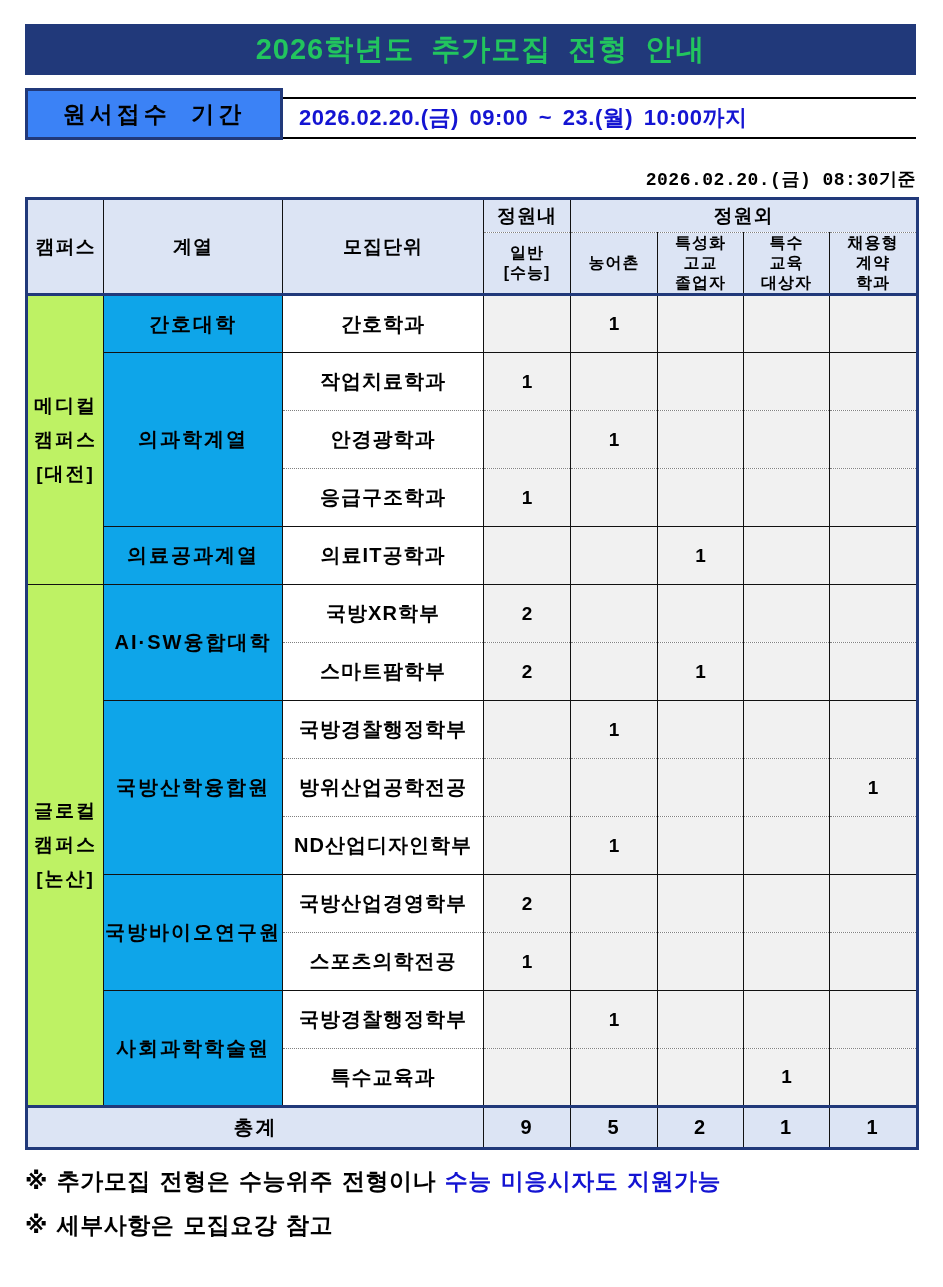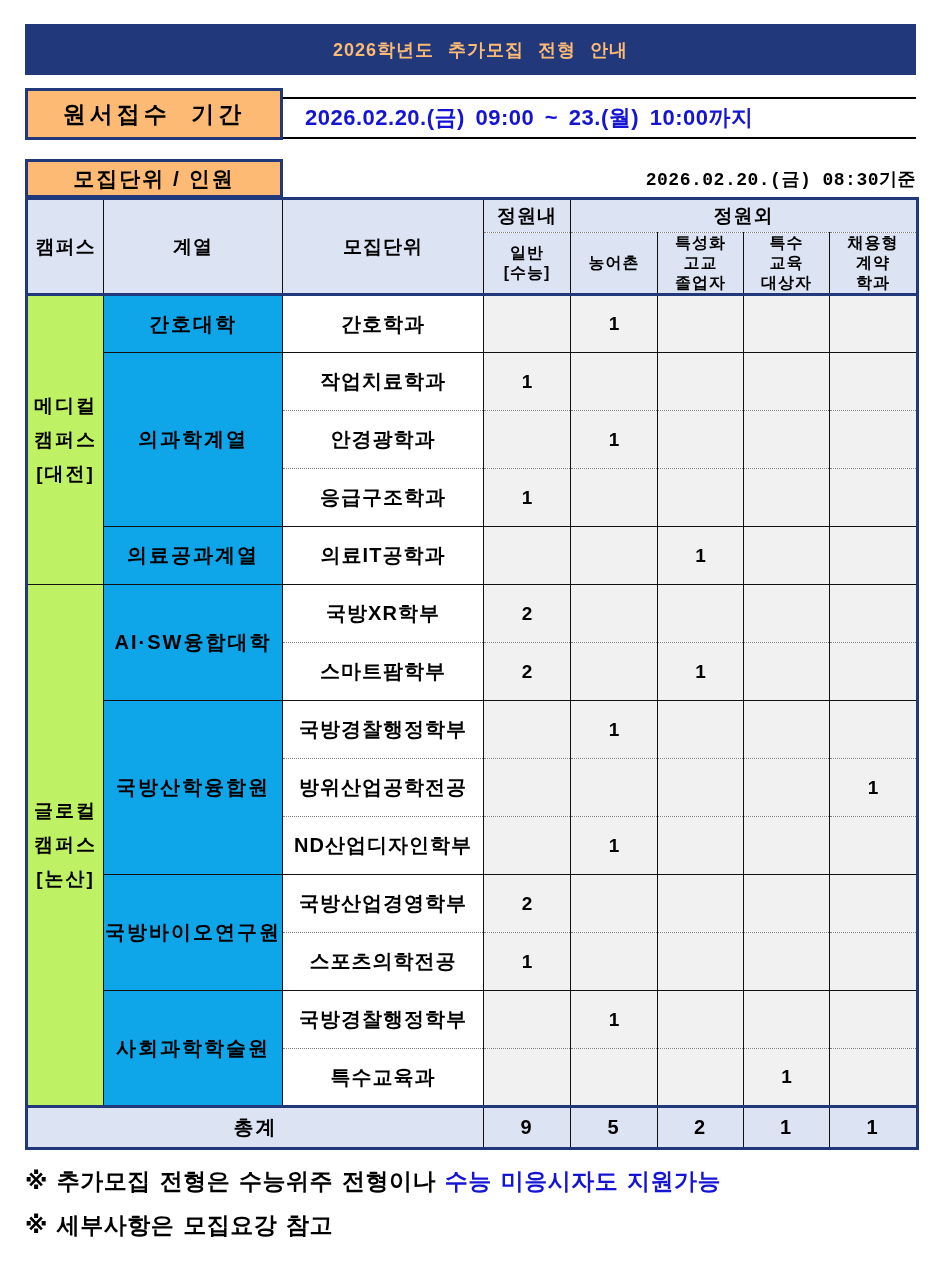--- a/index.html
+++ b/index.html
@@ -19,34 +19,34 @@
   }
   .page{
     position:relative;
     width:943px;
     height:1287px;
     background:#fff;
     overflow:hidden;
   }
   .title-bar{
     position:absolute;left:25px;top:24px;width:891px;height:51px;
-    background:var(--navy);color:#fdba74;
+    background:var(--navy);color:#22c55e;
     display:flex;align-items:center;justify-content:center;
-    font-size:18px;letter-spacing:1px;word-spacing:8px;padding-left:20px;
+    font-size:29px;letter-spacing:1px;word-spacing:8px;padding-left:20px;
   }
   .label-box{
     position:absolute;left:25px;width:258px;
-    border:3px solid var(--navy);background:#fdba74;
+    border:3px solid var(--navy);background:#3b82f6;
     display:flex;align-items:center;justify-content:center;
   }
   .period-label{top:88px;height:52px;font-size:23px;letter-spacing:4px;word-spacing:10px;}
   .period-value{
     position:absolute;left:283px;top:97px;width:633px;height:42px;
     border-top:2px solid #000;border-bottom:2px solid #000;
-    display:flex;align-items:center;padding-left:22px;
+    display:flex;align-items:center;padding-left:16px;
     color:var(--blue);font-size:22px;letter-spacing:0.5px;word-spacing:4px;
   }
   .section-label{top:159px;height:39px;font-size:21px;letter-spacing:2px;}
   .as-of{
     position:absolute;right:27px;top:167px;
     font-size:18px;letter-spacing:0.5px;font-family:Liberation Mono, monospace;
   }
   table.recruit{
     position:absolute;left:25px;top:197px;width:891px;
     border-collapse:collapse;table-layout:fixed;
@@ -87,21 +87,20 @@
 
 <div class="page">
 
   <div class="title-bar">
     <span>2026학년도 추가모집 전형 안내</span>
   </div>
 
   <div class="label-box period-label">원서접수 기간</div>
   <div class="period-value">2026.02.20.(금) 09:00  ~  23.(월) 10:00까지</div>
 
-  <div class="label-box section-label">모집단위 / 인원</div>
   <div class="as-of">2026.02.20.(금) 08:30기준</div>
 
   <table class="recruit">
     <colgroup>
       <col style="width:77px">
         <col style="width:179px">
         <col style="width:201px">
       <col style="width:87px">
         <col style="width:87px">
         <col style="width:86px">

